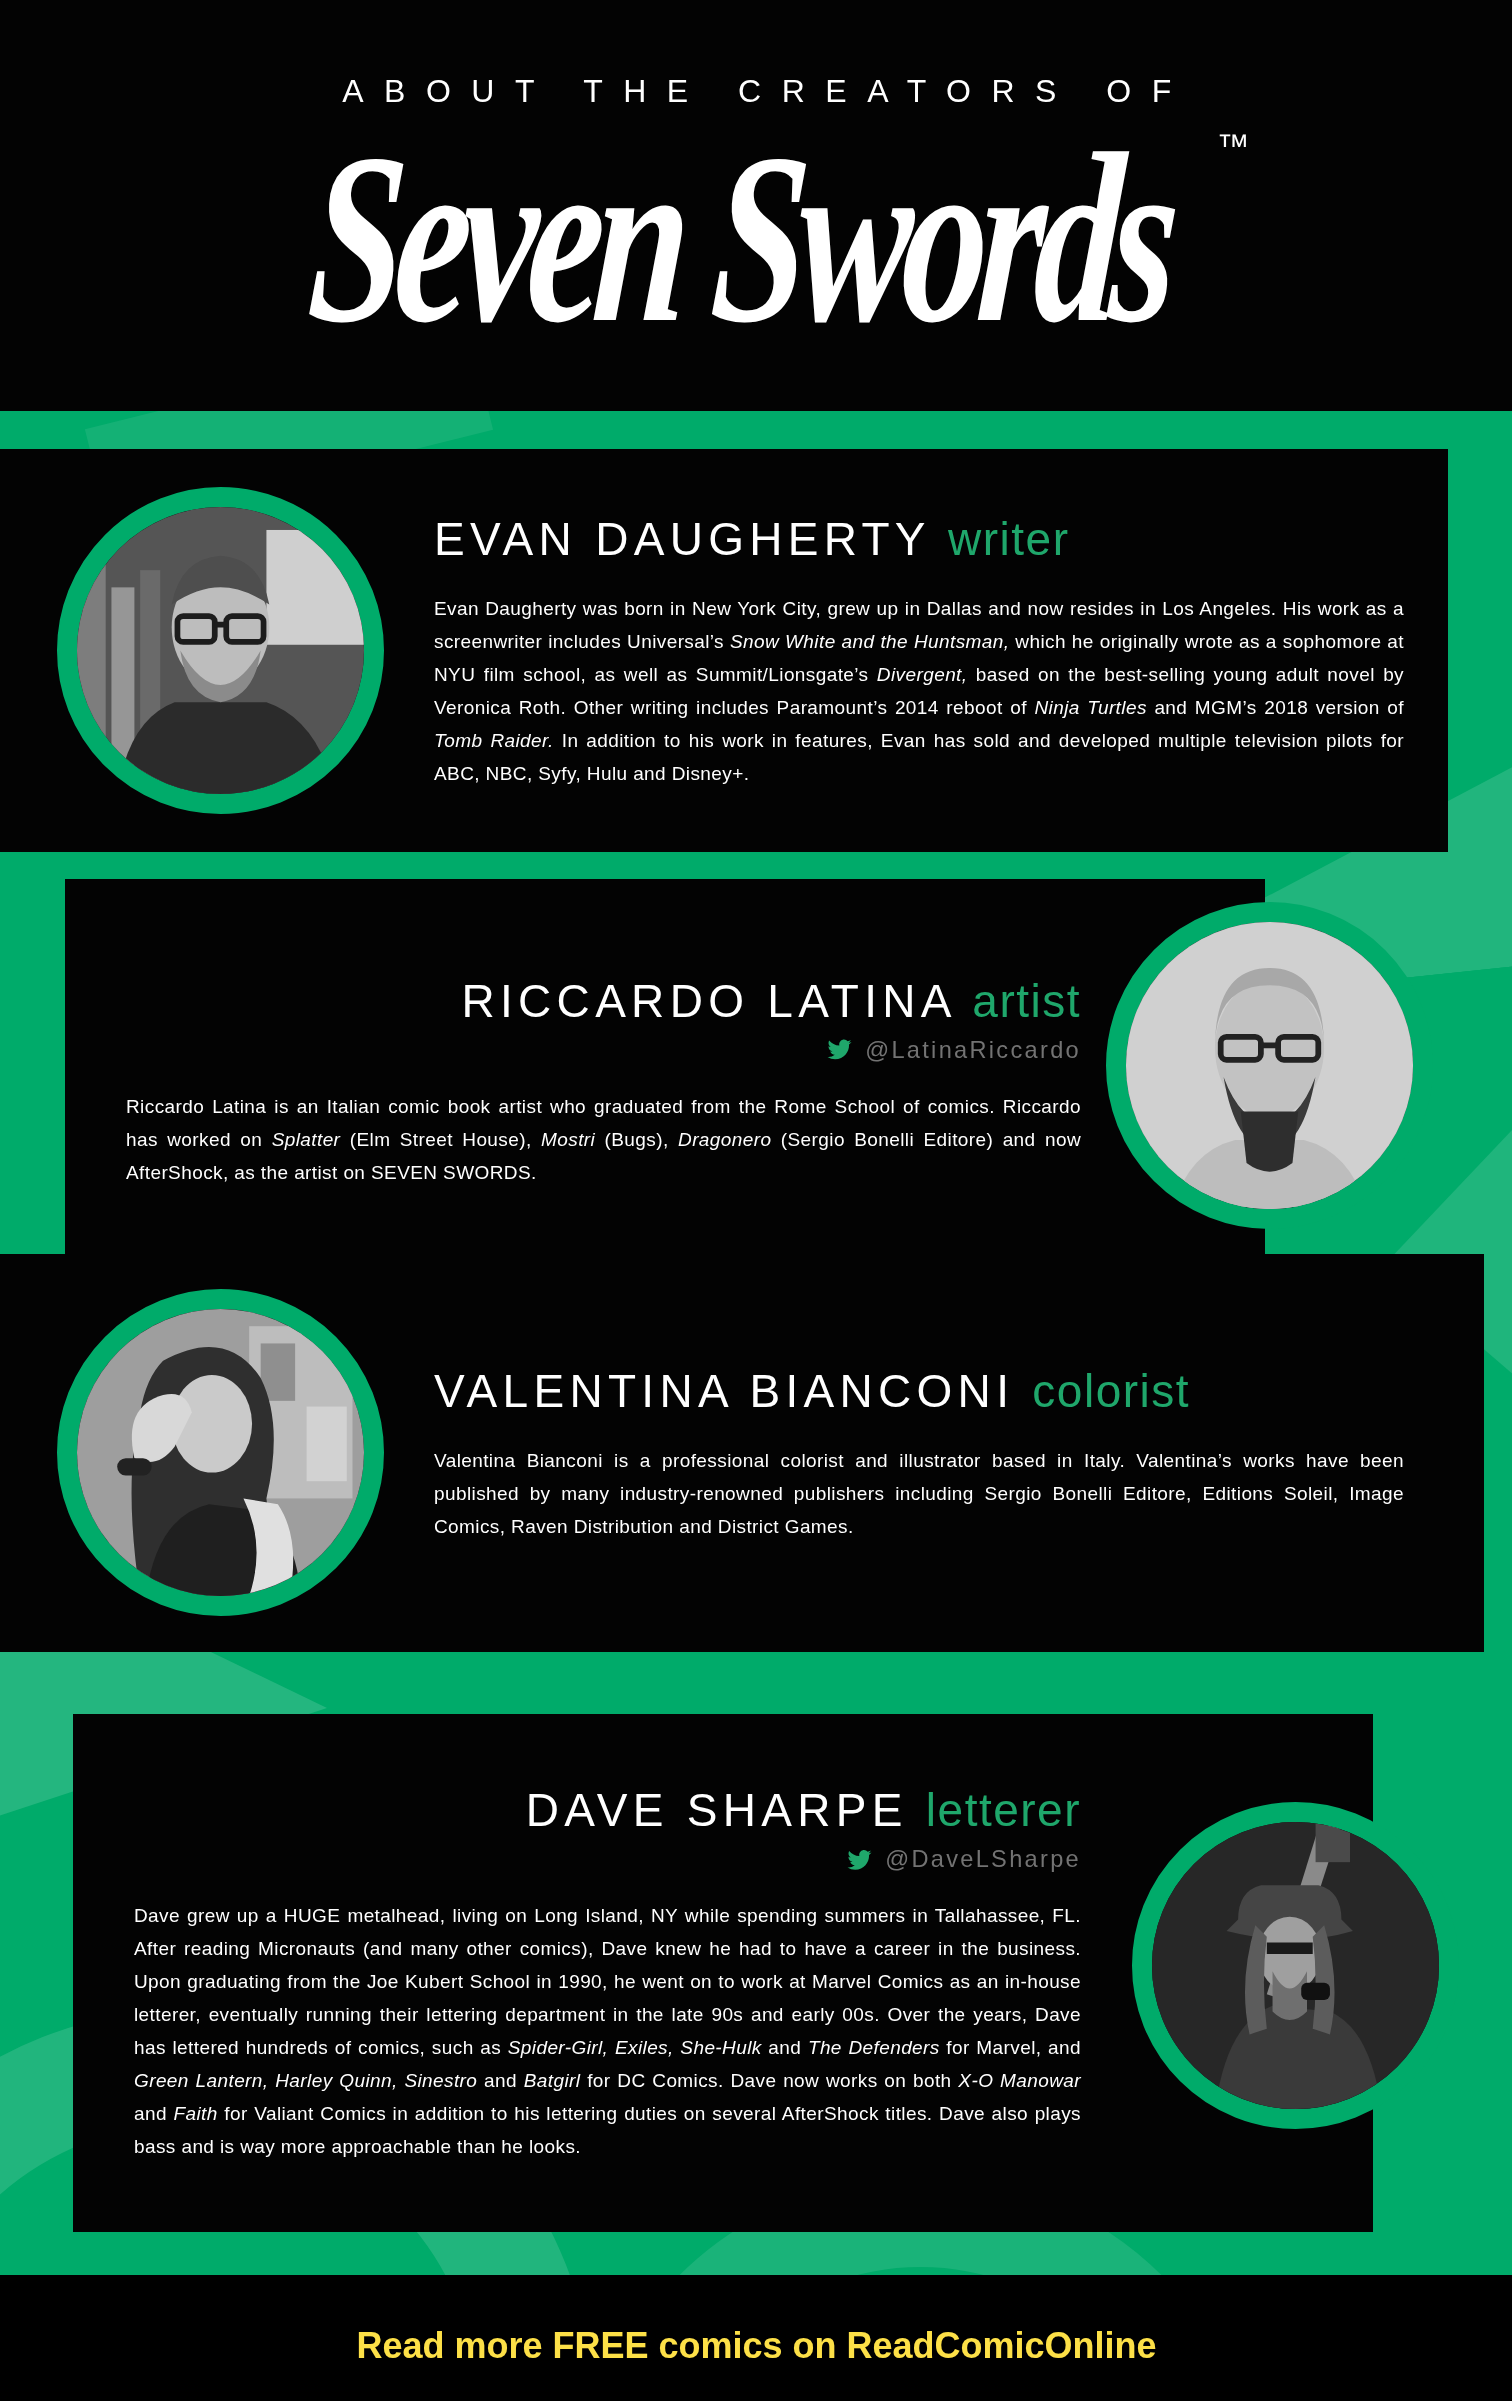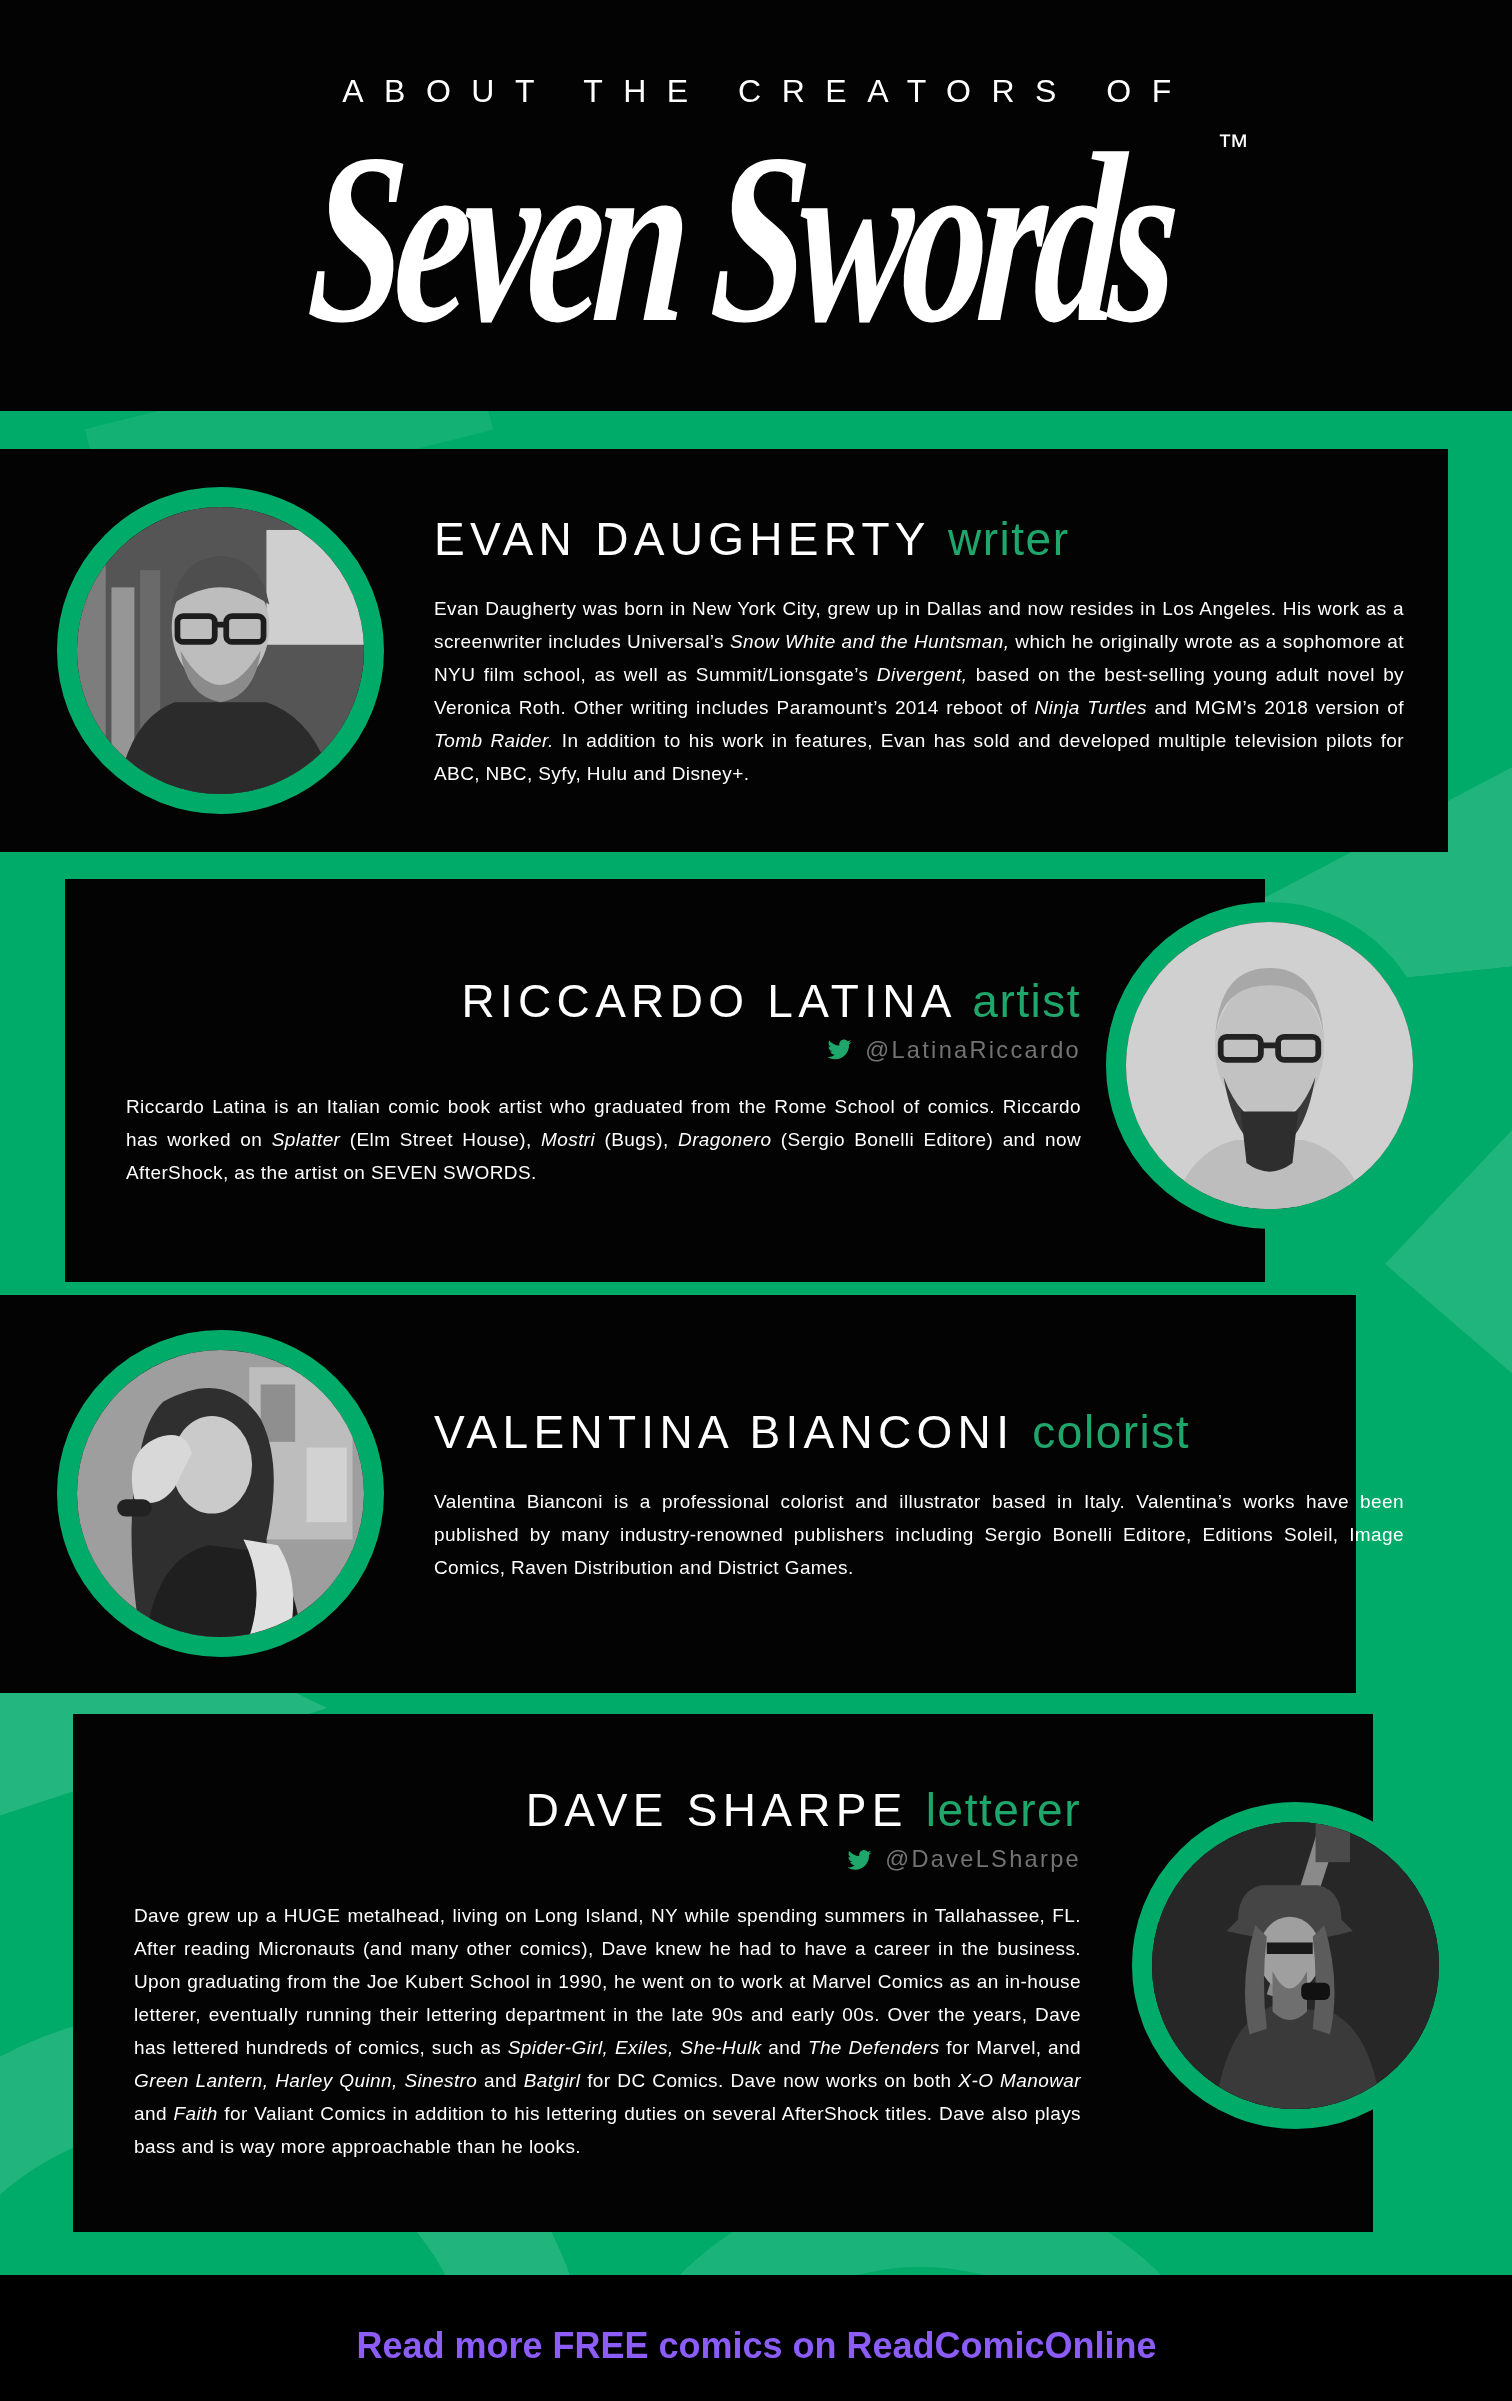--- a/index.html
+++ b/index.html
@@ -63,21 +63,21 @@
   }
   .logo-tm {
     display:inline-block; font-family:"Liberation Sans", sans-serif;
     font-size:33px; font-style:normal; vertical-align:145px; letter-spacing:0;
   }
 
   
   .panel { position:absolute; z-index:1; background:#030303; }
   .panel-evan      { left:0;    top:449px;  width:1448px; height:403px; }
   .panel-riccardo  { left:65px; top:879px; width:1200px; height:403px; }
-  .panel-valentina { left:0;    top:1295px; width:1356px; height:398px; }
+  .panel-valentina { left:0;    top:1254px; width:1484px; height:398px; }
   .panel-dave      { left:73px; top:1714px; width:1300px; height:518px; }
 
   .photo-ring {
     position:absolute; width:327px; height:327px; border-radius:50%;
     border:20px solid #00ab6a; overflow:hidden; background:#111;
   }
   .photo-ring svg { display:block; width:100%; height:100%; }
   .panel-evan      .photo-ring { left:57px;   top:38px;  }
   .panel-riccardo  .photo-ring { left:1041px; top:23px;  }
   .panel-valentina .photo-ring { left:57px;   top:35px;  }
@@ -110,21 +110,21 @@
     text-align:justify; letter-spacing:0.4px;
   }
   .bio i { font-style:italic; }
 
   
   .footer {
     position:absolute; z-index:1; left:0; top:2275px; width:1513px; height:126px;
     background:#000; display:flex; align-items:center; justify-content:center;
     padding-top:16.7px;
   }
-  .footer-text { font-size:36px; font-weight:bold; color:#8b5cf6; letter-spacing:0; }
+  .footer-text { font-size:36px; font-weight:bold; color:#fde047; letter-spacing:0; }
 </style>
 </head>
 <body>
 
 <div class="bg-shape bg-ring1"></div>
 <div class="bg-shape bg-ring2"></div>
 <div class="bg-shape bg-wedge1"></div>
 <div class="bg-shape bg-wedge2"></div>
 <div class="bg-shape bg-wedge3"></div>
 <div class="bg-shape bg-band1"></div>

